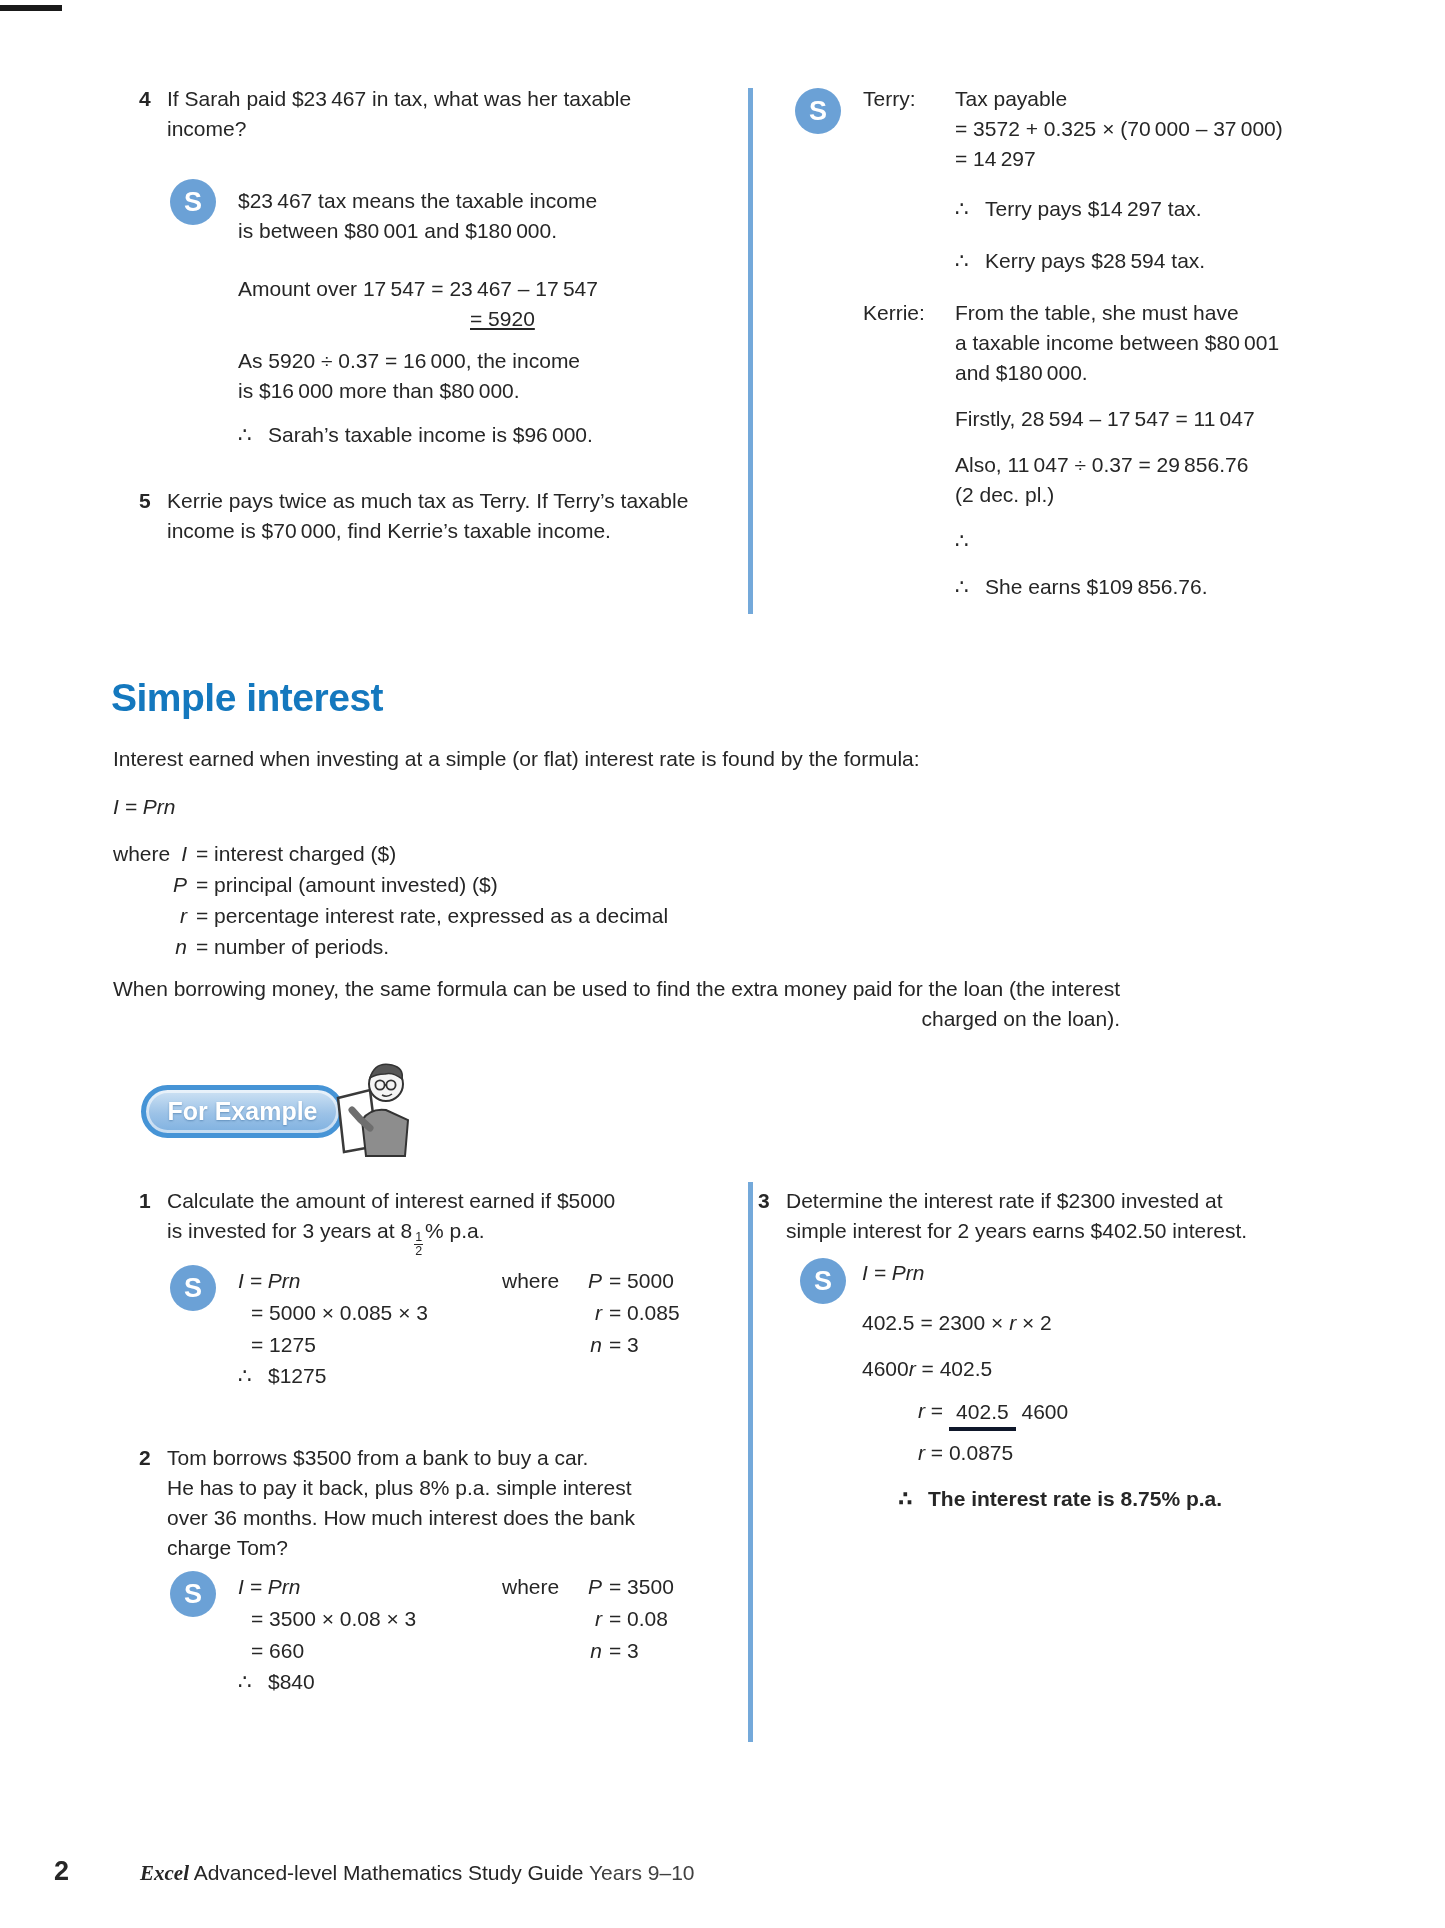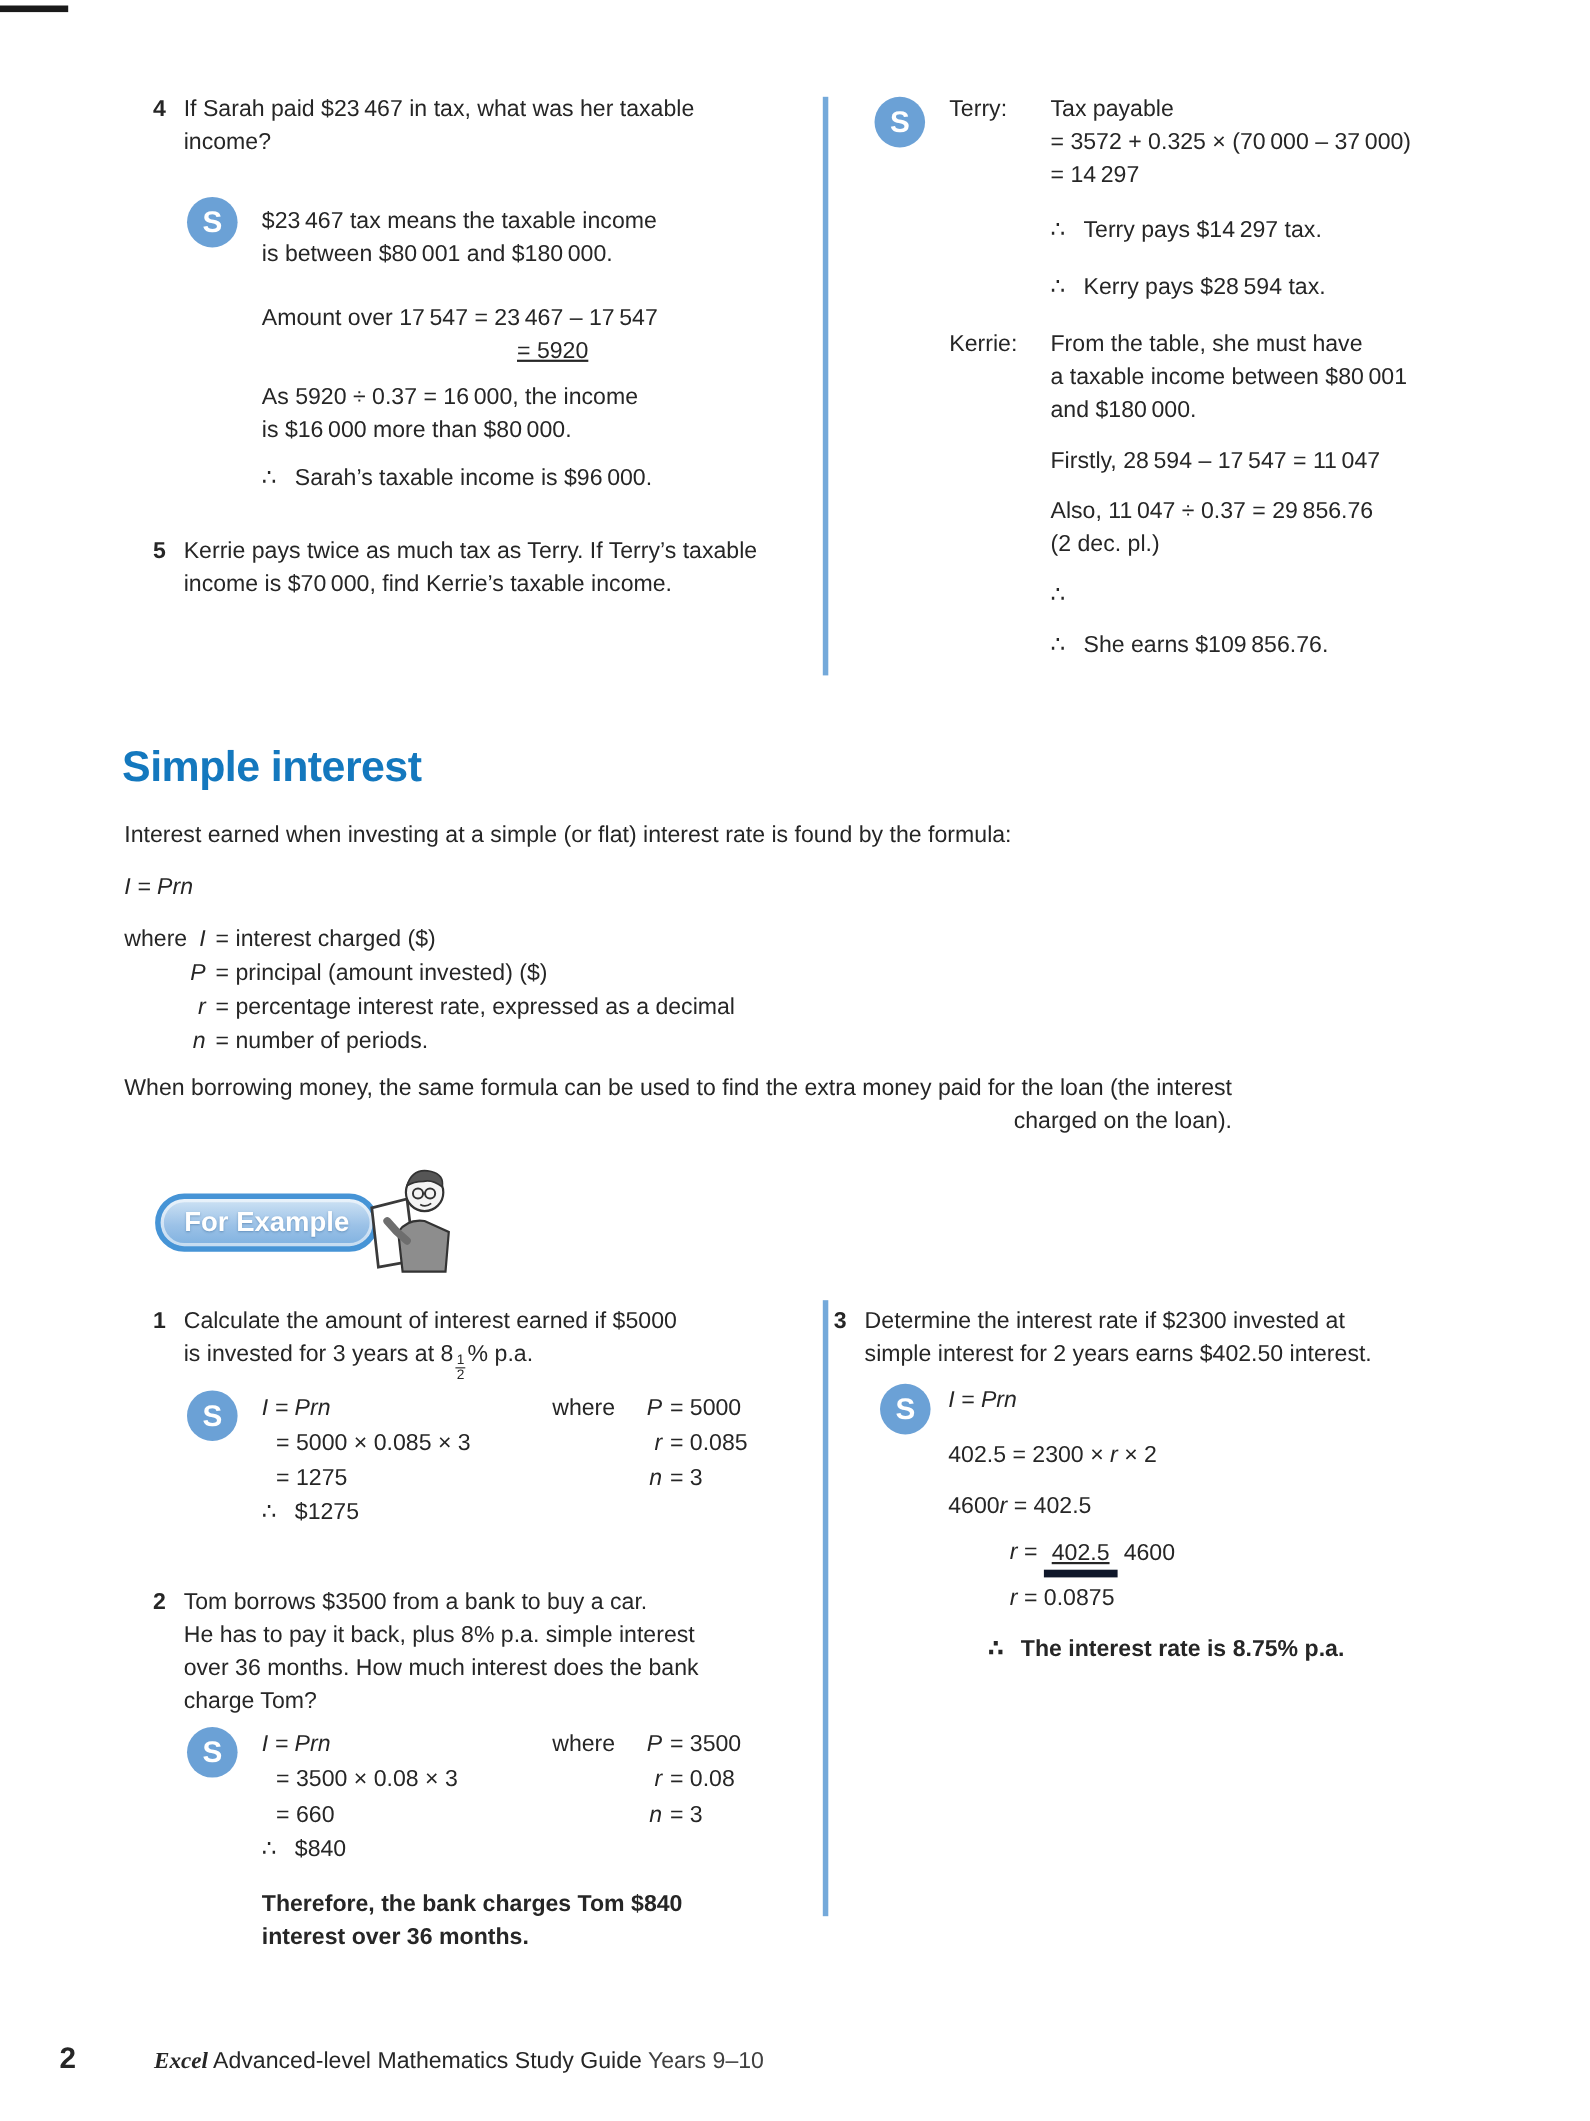--- a/index.html
+++ b/index.html
@@ -95,21 +95,21 @@
 
   
   .sfrac { display:inline-flex; flex-direction:column; vertical-align:-3px;
            font-size:12.5px; line-height:11px; text-align:center; margin:0 2px; }
   .sfrac .sn { border-bottom:1.5px solid #262626; padding:0 1px 1px; }
   .sfrac .sd { padding-top:1px; }
 
   
   .fracline { display:flex; align-items:center; margin-left:56px; }
   .bigfrac { display:inline-block; text-align:center; line-height:27px; margin-left:6px; }
-  .bigfrac .fnum { border-bottom:7px solid #0f172a; padding:0 7px 4px;text-decoration:underline; }
+  .bigfrac .fnum { border-bottom:4px solid #0f172a; padding:0 7px 4px; }
   .bigfrac .fden { padding-top:4px; }
 
   
   .footer-num  { position:absolute; left:54px; top:1856px; font-size:27px; font-weight:700; }
   .footer-text { position:absolute; left:140px; top:1858px; font-size:21px; white-space:nowrap; }
   .brand { font-family:Liberation Serif, serif; font-weight:700; font-style:italic; }
   .years { color:#404040;text-align:center; }
 </style>
 </head>
 <body>
@@ -307,24 +307,20 @@
         <span class="line"><span class="wprefix"></span><span class="wvar">r</span><span class="wval">= 0.08</span></span>
       </div>
       <div class="erow">
         <span class="ecl eindent line">= 660</span>
         <span class="line"><span class="wprefix"></span><span class="wvar">n</span><span class="wval">= 3</span></span>
       </div>
       <div class="therefore">
         <span class="tsym">∴</span>
         <span class="line">$840</span>
       </div>
-      <div class="bold mt20">
-        <div class="line">Therefore, the bank charges Tom $840</div>
-        <div class="line">interest over 36 months.</div>
-      </div>
     </div>
   </div>
 
   <div class="vdivider div2"></div>
 
   <div class="ex-right">
     <div class="q">
       <span class="qnum">3</span>
       <div class="qtext">
         <div class="line">Determine the interest rate if $2300 invested at</div>

